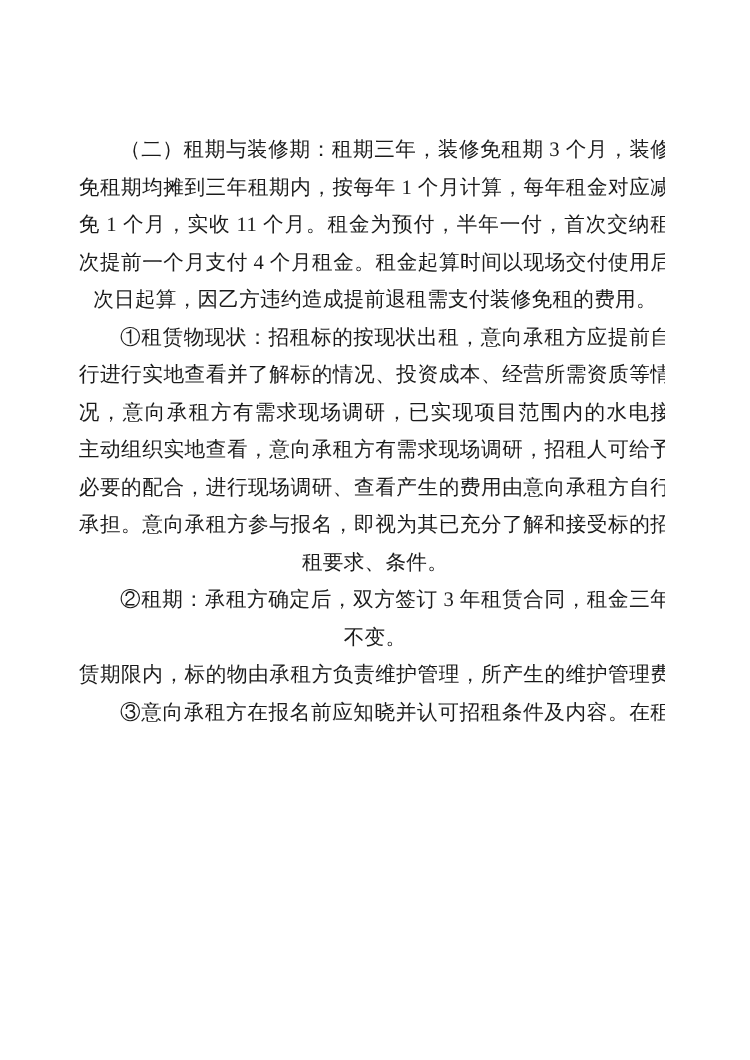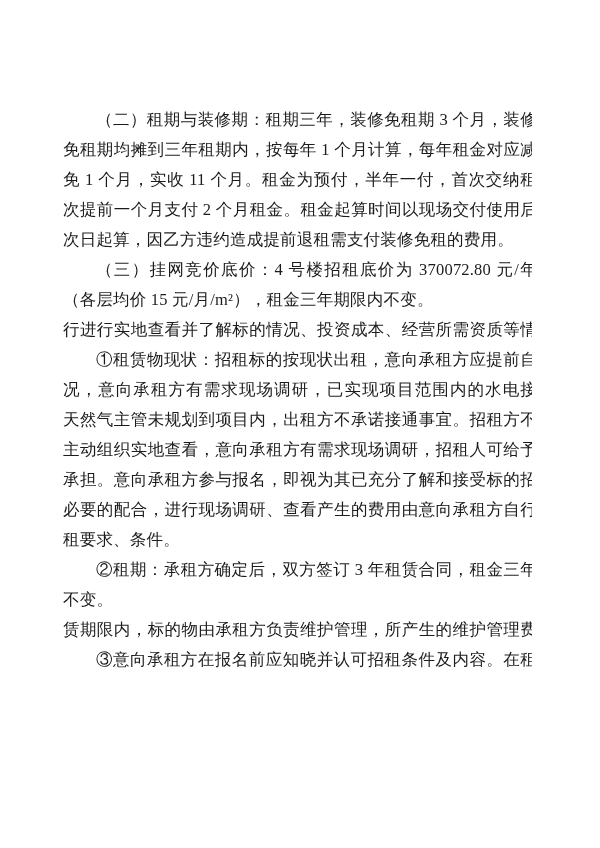--- a/index.html
+++ b/index.html
@@ -24,55 +24,50 @@
   }
   .paragraph {
     margin: 0;
     padding: 0;
   }
   .line {
     height: 30px;
     line-height: 30px;
     font-size: 16.5px;
     overflow: hidden;
-    text-align: left;
+    text-align: center;
     letter-spacing: 0.2px;
   }
   .line.j {
     text-align: justify;
     text-align-last: justify;
   }
   .line.first {
     text-indent: 2em;
   }
 </style>
 </head>
 <body>
 
 <div class="page" style="background: rgb(255, 255, 255); color: rgb(27, 27, 27);">
   <div class="doc-body">
       <div class="paragraph">
         <div class="line j first">（二）租期与装修期：租期三年，装修免租期 3 个月，装修</div>
         <div class="line j">免租期均摊到三年租期内，按每年 1 个月计算，每年租金对应减</div>
         <div class="line j">免 1 个月，实收 11 个月。租金为预付，半年一付，首次交纳租</div>
-        <div class="line j">次提前一个月支付 2 个月租金。租金起算时间以现场交付使用后</div>
+        <div class="line j">次提前一个月支付 4 个月租金。租金起算时间以现场交付使用后</div>
         <div class="line">次日起算，因乙方违约造成提前退租需支付装修免租的费用。</div>
       </div>
       <div class="paragraph">
-        <div class="line j first">（三）挂网竞价底价：4 号楼招租底价为 370072.80 元/年</div>
-        <div class="line">（各层均价 15 元/月/m²），租金三年期限内不变。</div>
-      </div>
-      <div class="paragraph">
+        <div class="line j first">①租赁物现状：招租标的按现状出租，意向承租方应提前自</div>
         <div class="line j">行进行实地查看并了解标的情况、投资成本、经营所需资质等情</div>
-        <div class="line j first">①租赁物现状：招租标的按现状出租，意向承租方应提前自</div>
         <div class="line j">况，意向承租方有需求现场调研，已实现项目范围内的水电接入，</div>
-        <div class="line j">天然气主管未规划到项目内，出租方不承诺接通事宜。招租方不</div>
         <div class="line j">主动组织实地查看，意向承租方有需求现场调研，招租人可给予</div>
+        <div class="line j">必要的配合，进行现场调研、查看产生的费用由意向承租方自行</div>
         <div class="line j">承担。意向承租方参与报名，即视为其已充分了解和接受标的招</div>
-        <div class="line j">必要的配合，进行现场调研、查看产生的费用由意向承租方自行</div>
         <div class="line">租要求、条件。</div>
       </div>
       <div class="paragraph">
         <div class="line j first">②租期：承租方确定后，双方签订 3 年租赁合同，租金三年</div>
         <div class="line">不变。</div>
       </div>
       <div class="paragraph">
         <div class="line j">赁期限内，标的物由承租方负责维护管理，所产生的维护管理费</div>
         <div class="line j first">③意向承租方在报名前应知晓并认可招租条件及内容。在租</div>
       </div>

